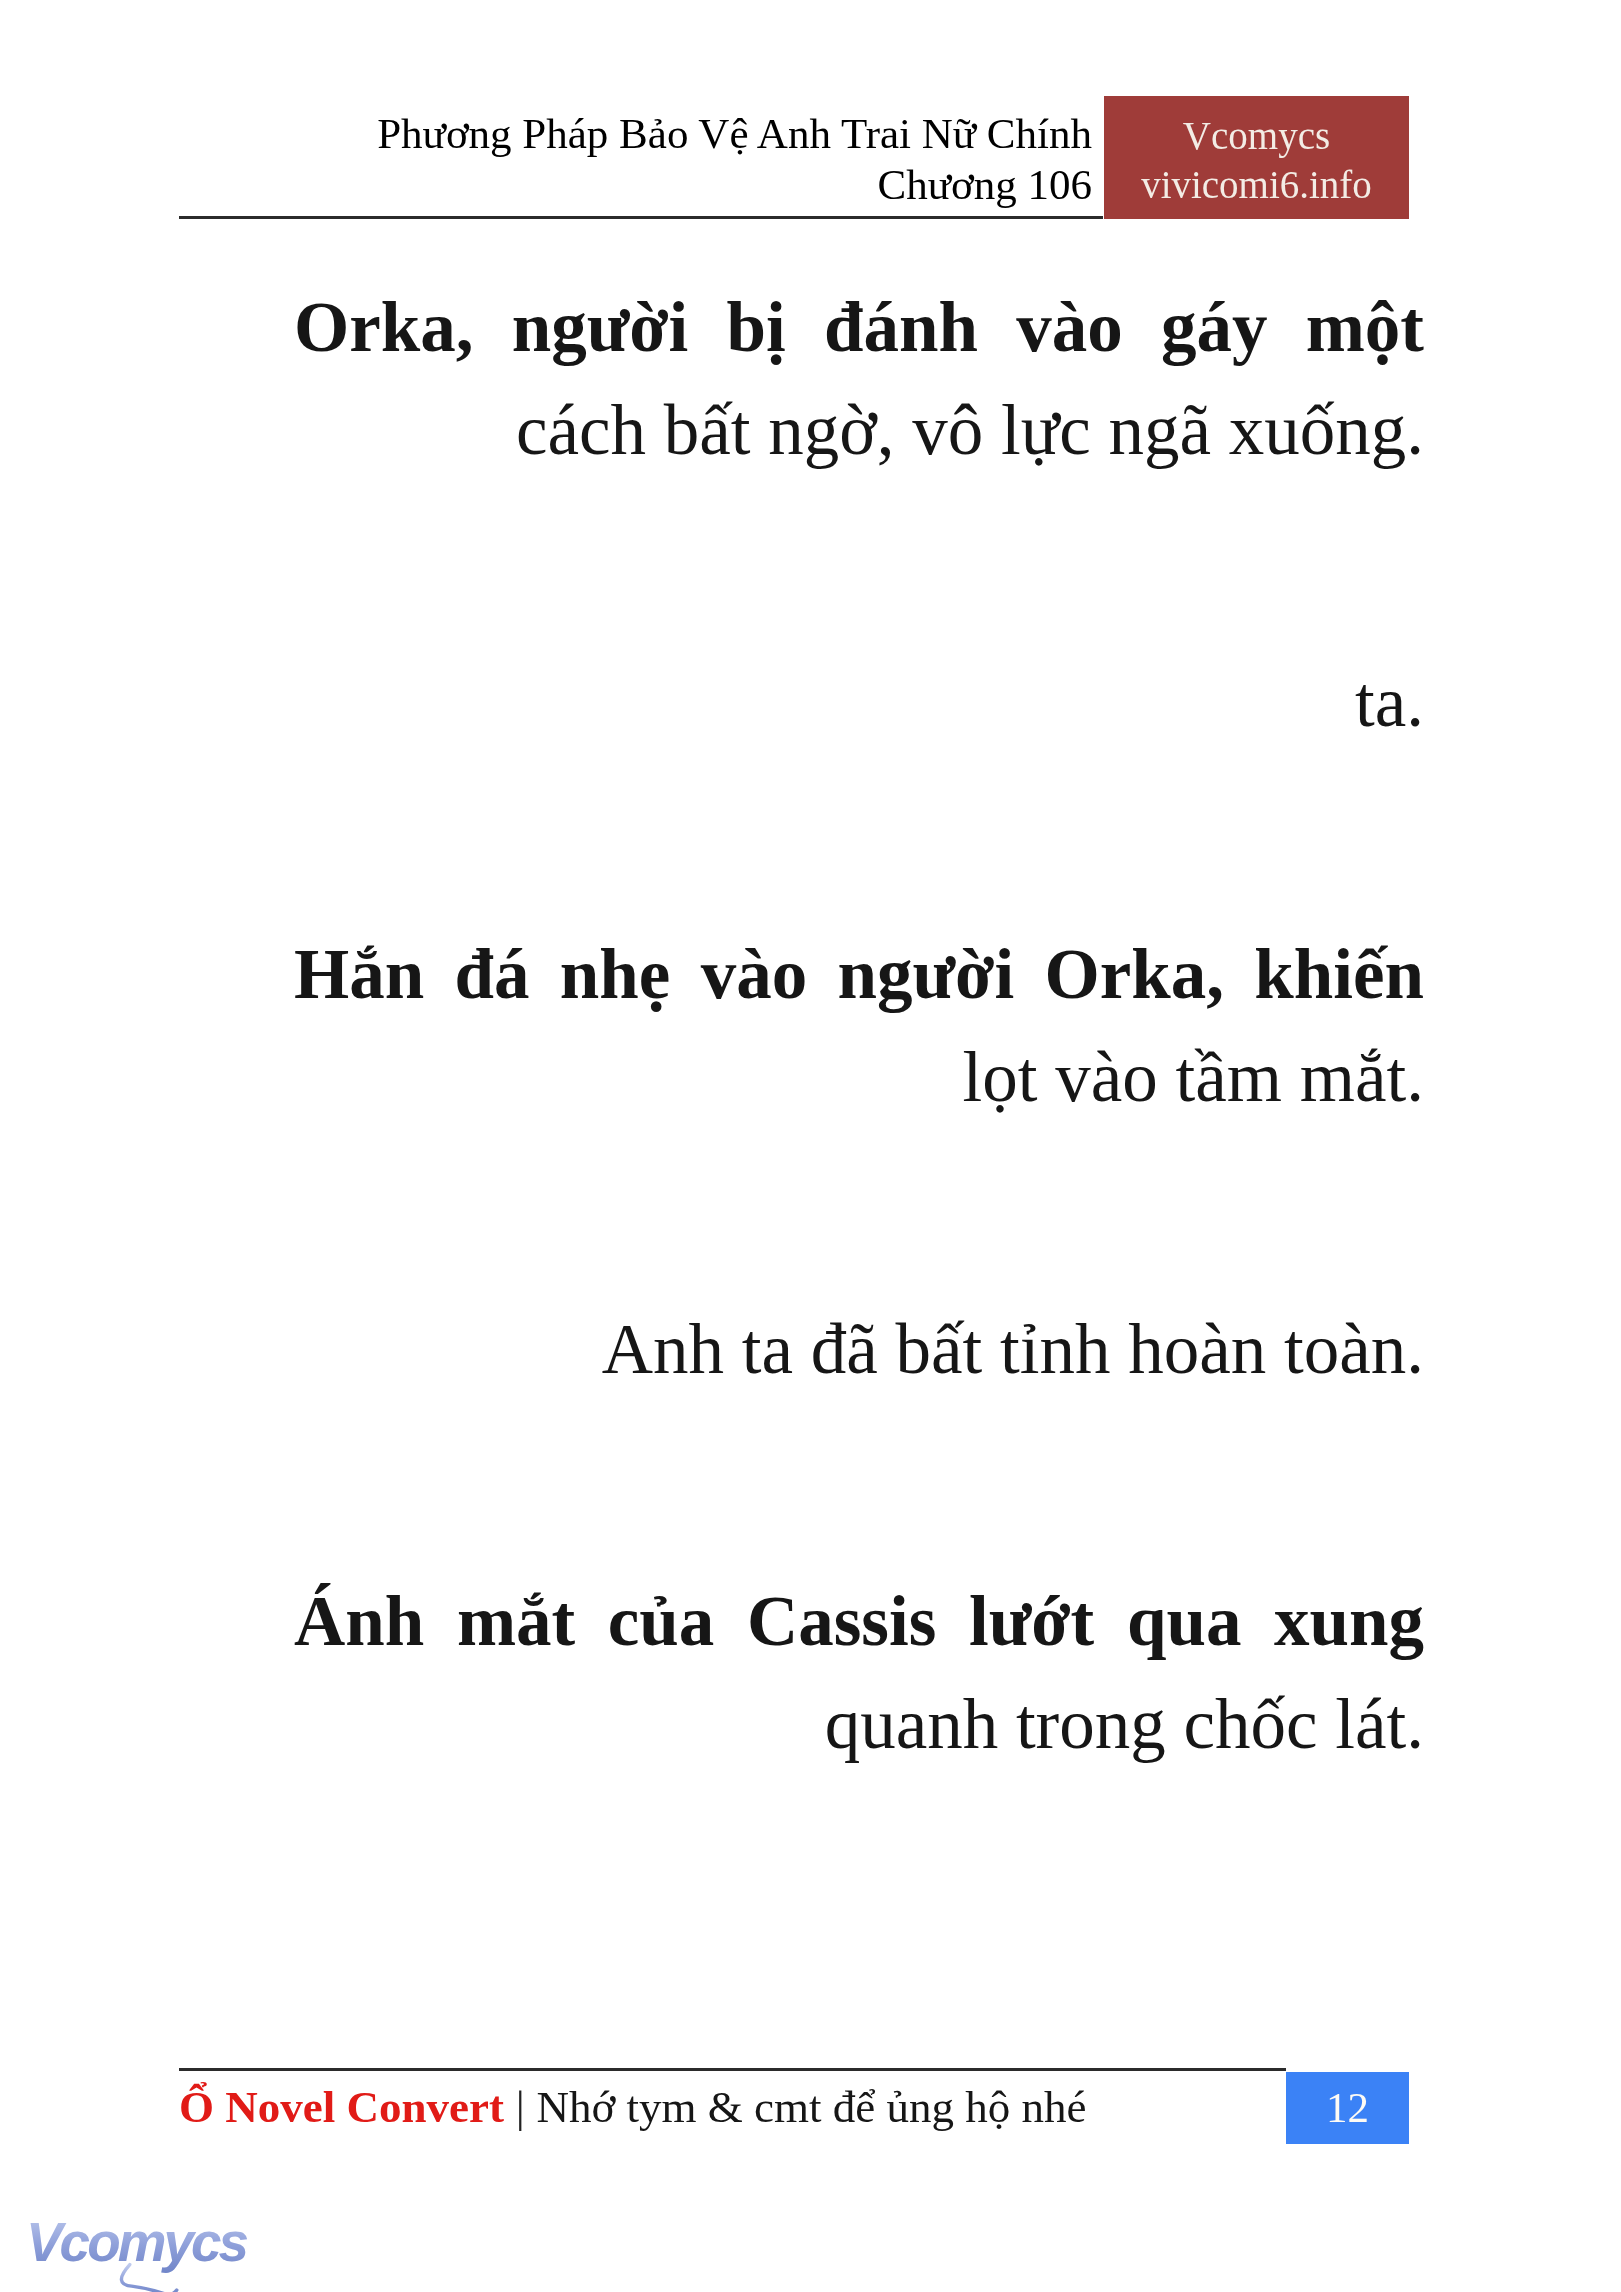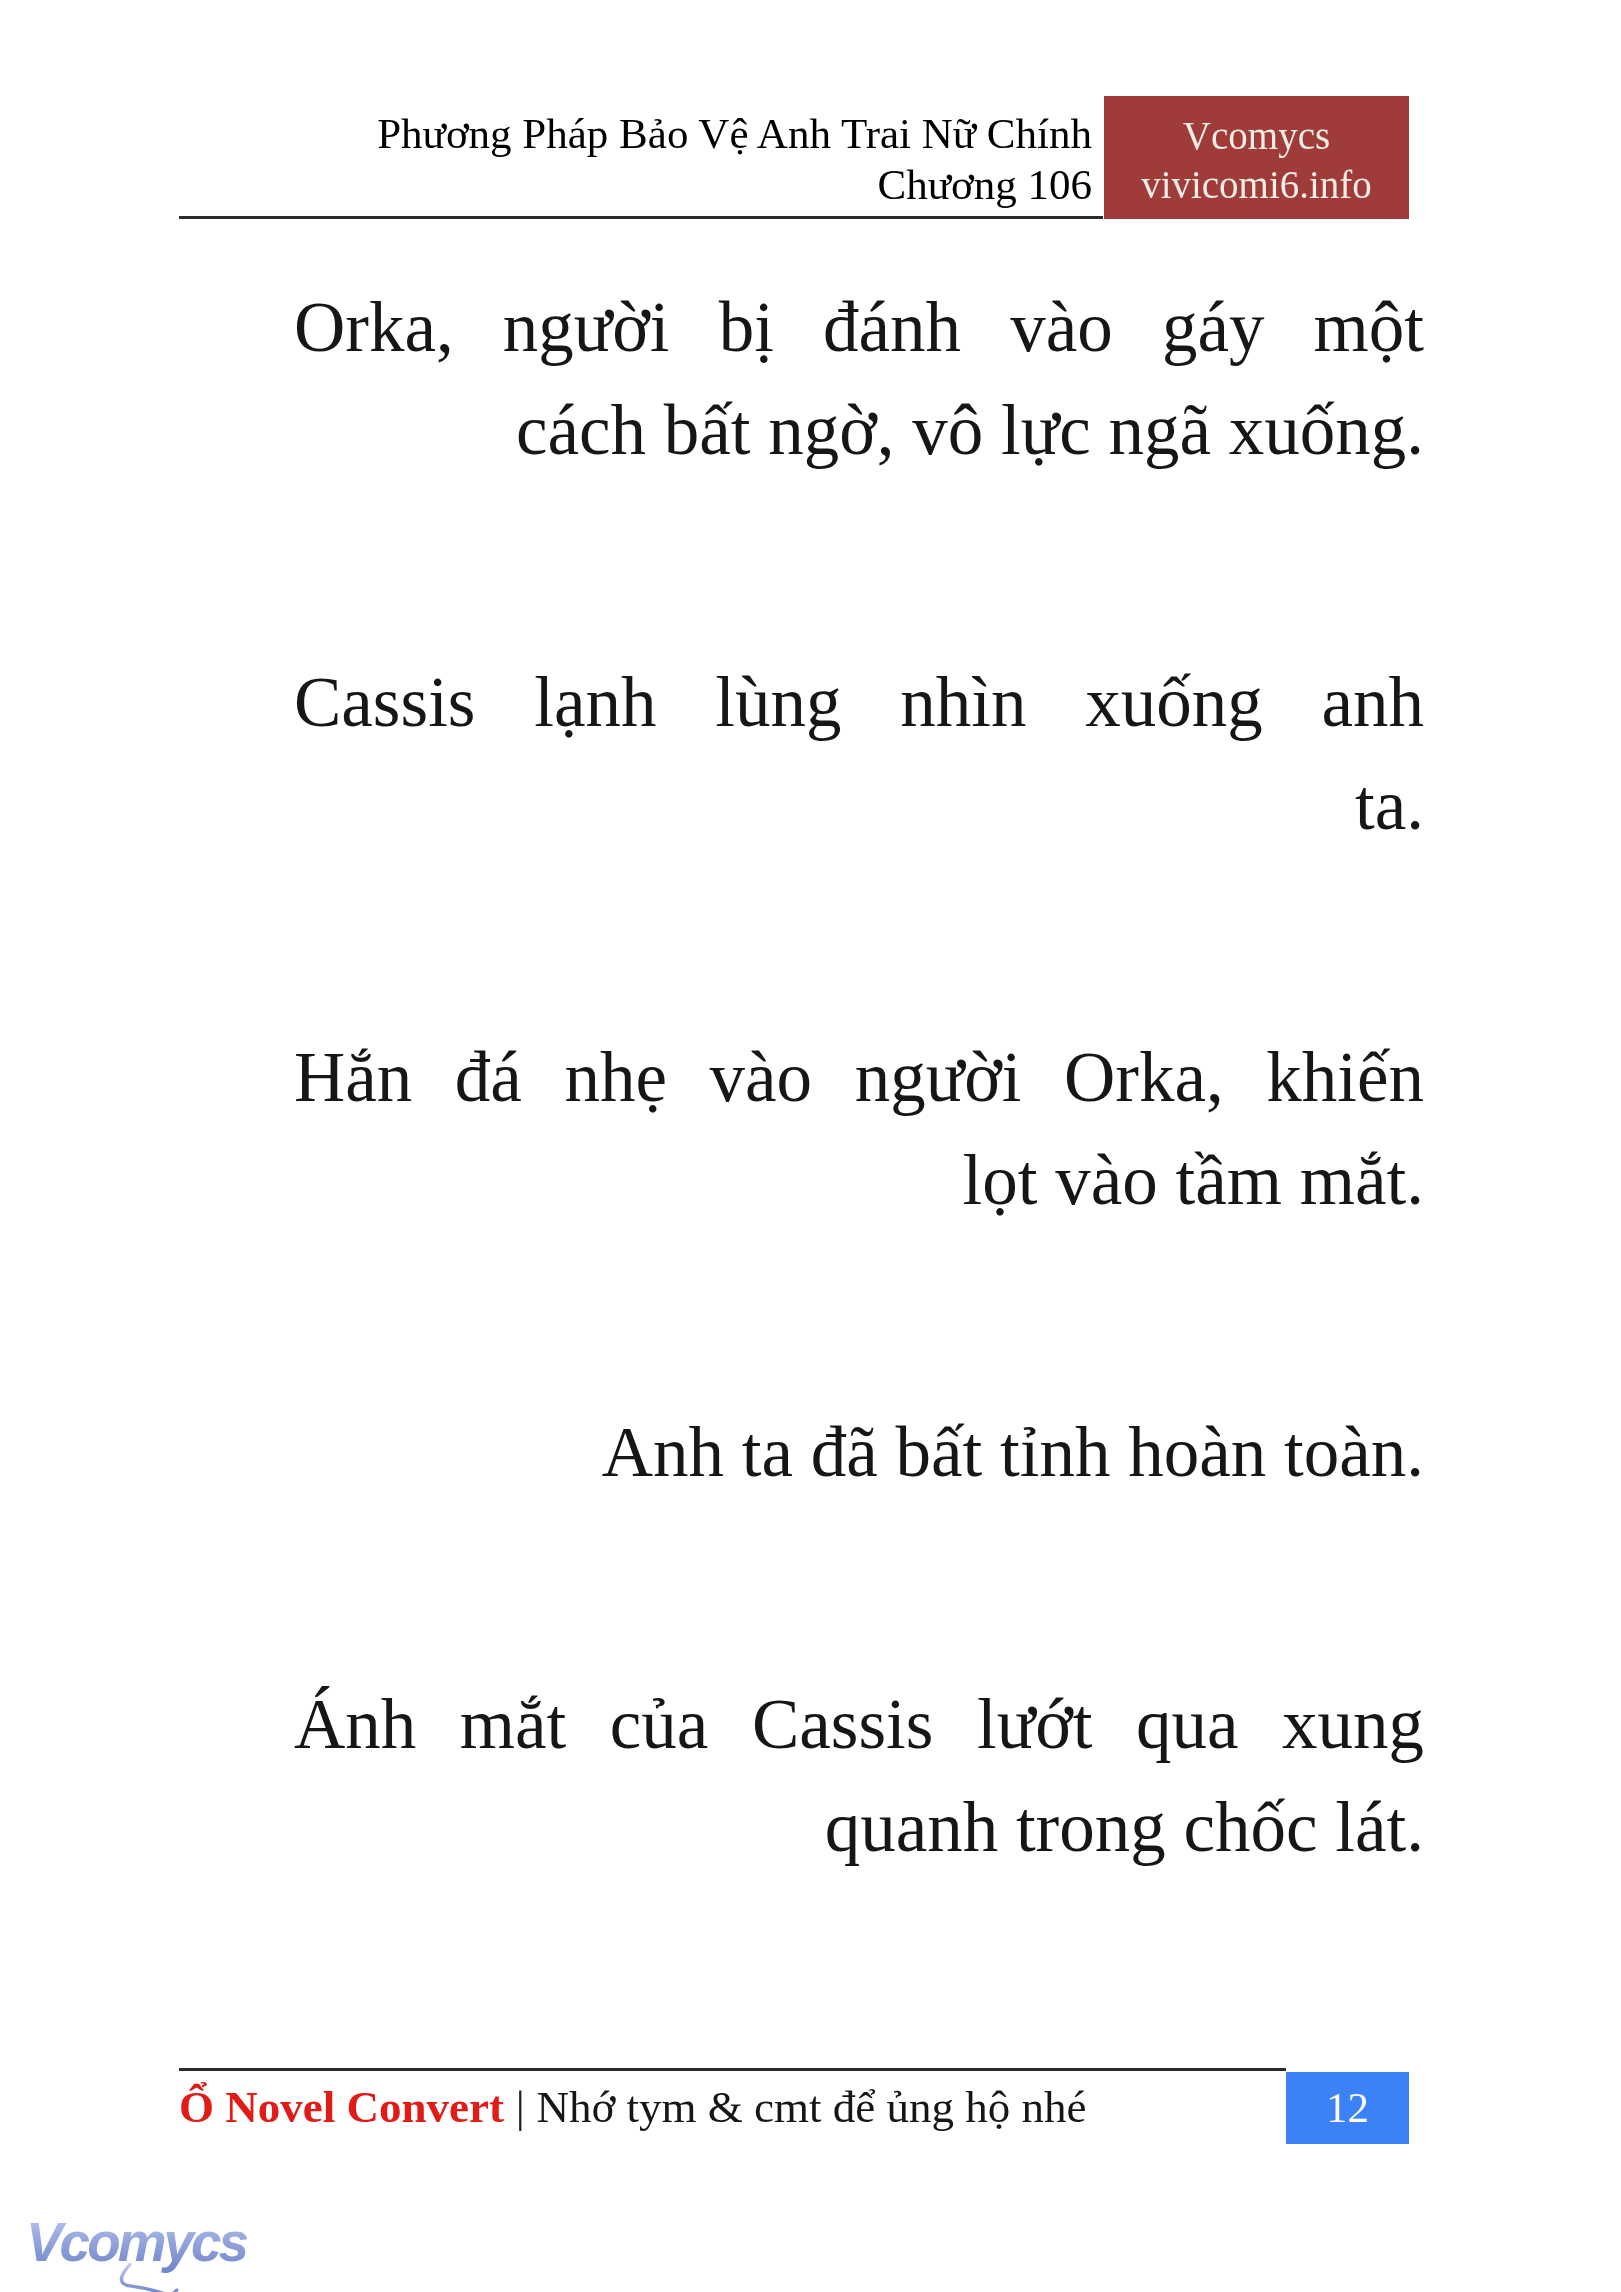--- a/index.html
+++ b/index.html
@@ -65,20 +65,21 @@
   .para:last-child { margin-bottom: 0; }
   .line {
     font-size: 71px;
     line-height: 103px;
     text-align: right;
     white-space: normal;
   }
   .line.justify {
     text-align: justify;
     text-align-last: justify;
+    font-weight: bold;
   }
   .para .line:first-child {
     text-indent: 93px;
   }
   
   .footer-rule {
     left: 179px;
     top: 2068px;
     width: 1107px;
   }
@@ -136,21 +137,20 @@
   </div>
 
   <div class="rule header-rule"></div>
 
   <div class="body-text">
       <div class="para">
         <div class="line justify">Orka, người bị đánh vào gáy một</div>
         <div class="line">cách bất ngờ, vô lực ngã xuống.</div>
       </div>
       <div class="para">
-        <div class="line justify">Cassis lạnh lùng nhìn xuống anh</div>
         <div class="line">ta.</div>
       </div>
       <div class="para">
         <div class="line justify">Hắn đá nhẹ vào người Orka, khiến</div>
         <div class="line">lọt vào tầm mắt.</div>
       </div>
       <div class="para">
         <div class="line">Anh ta đã bất tỉnh hoàn toàn.</div>
       </div>
       <div class="para">

